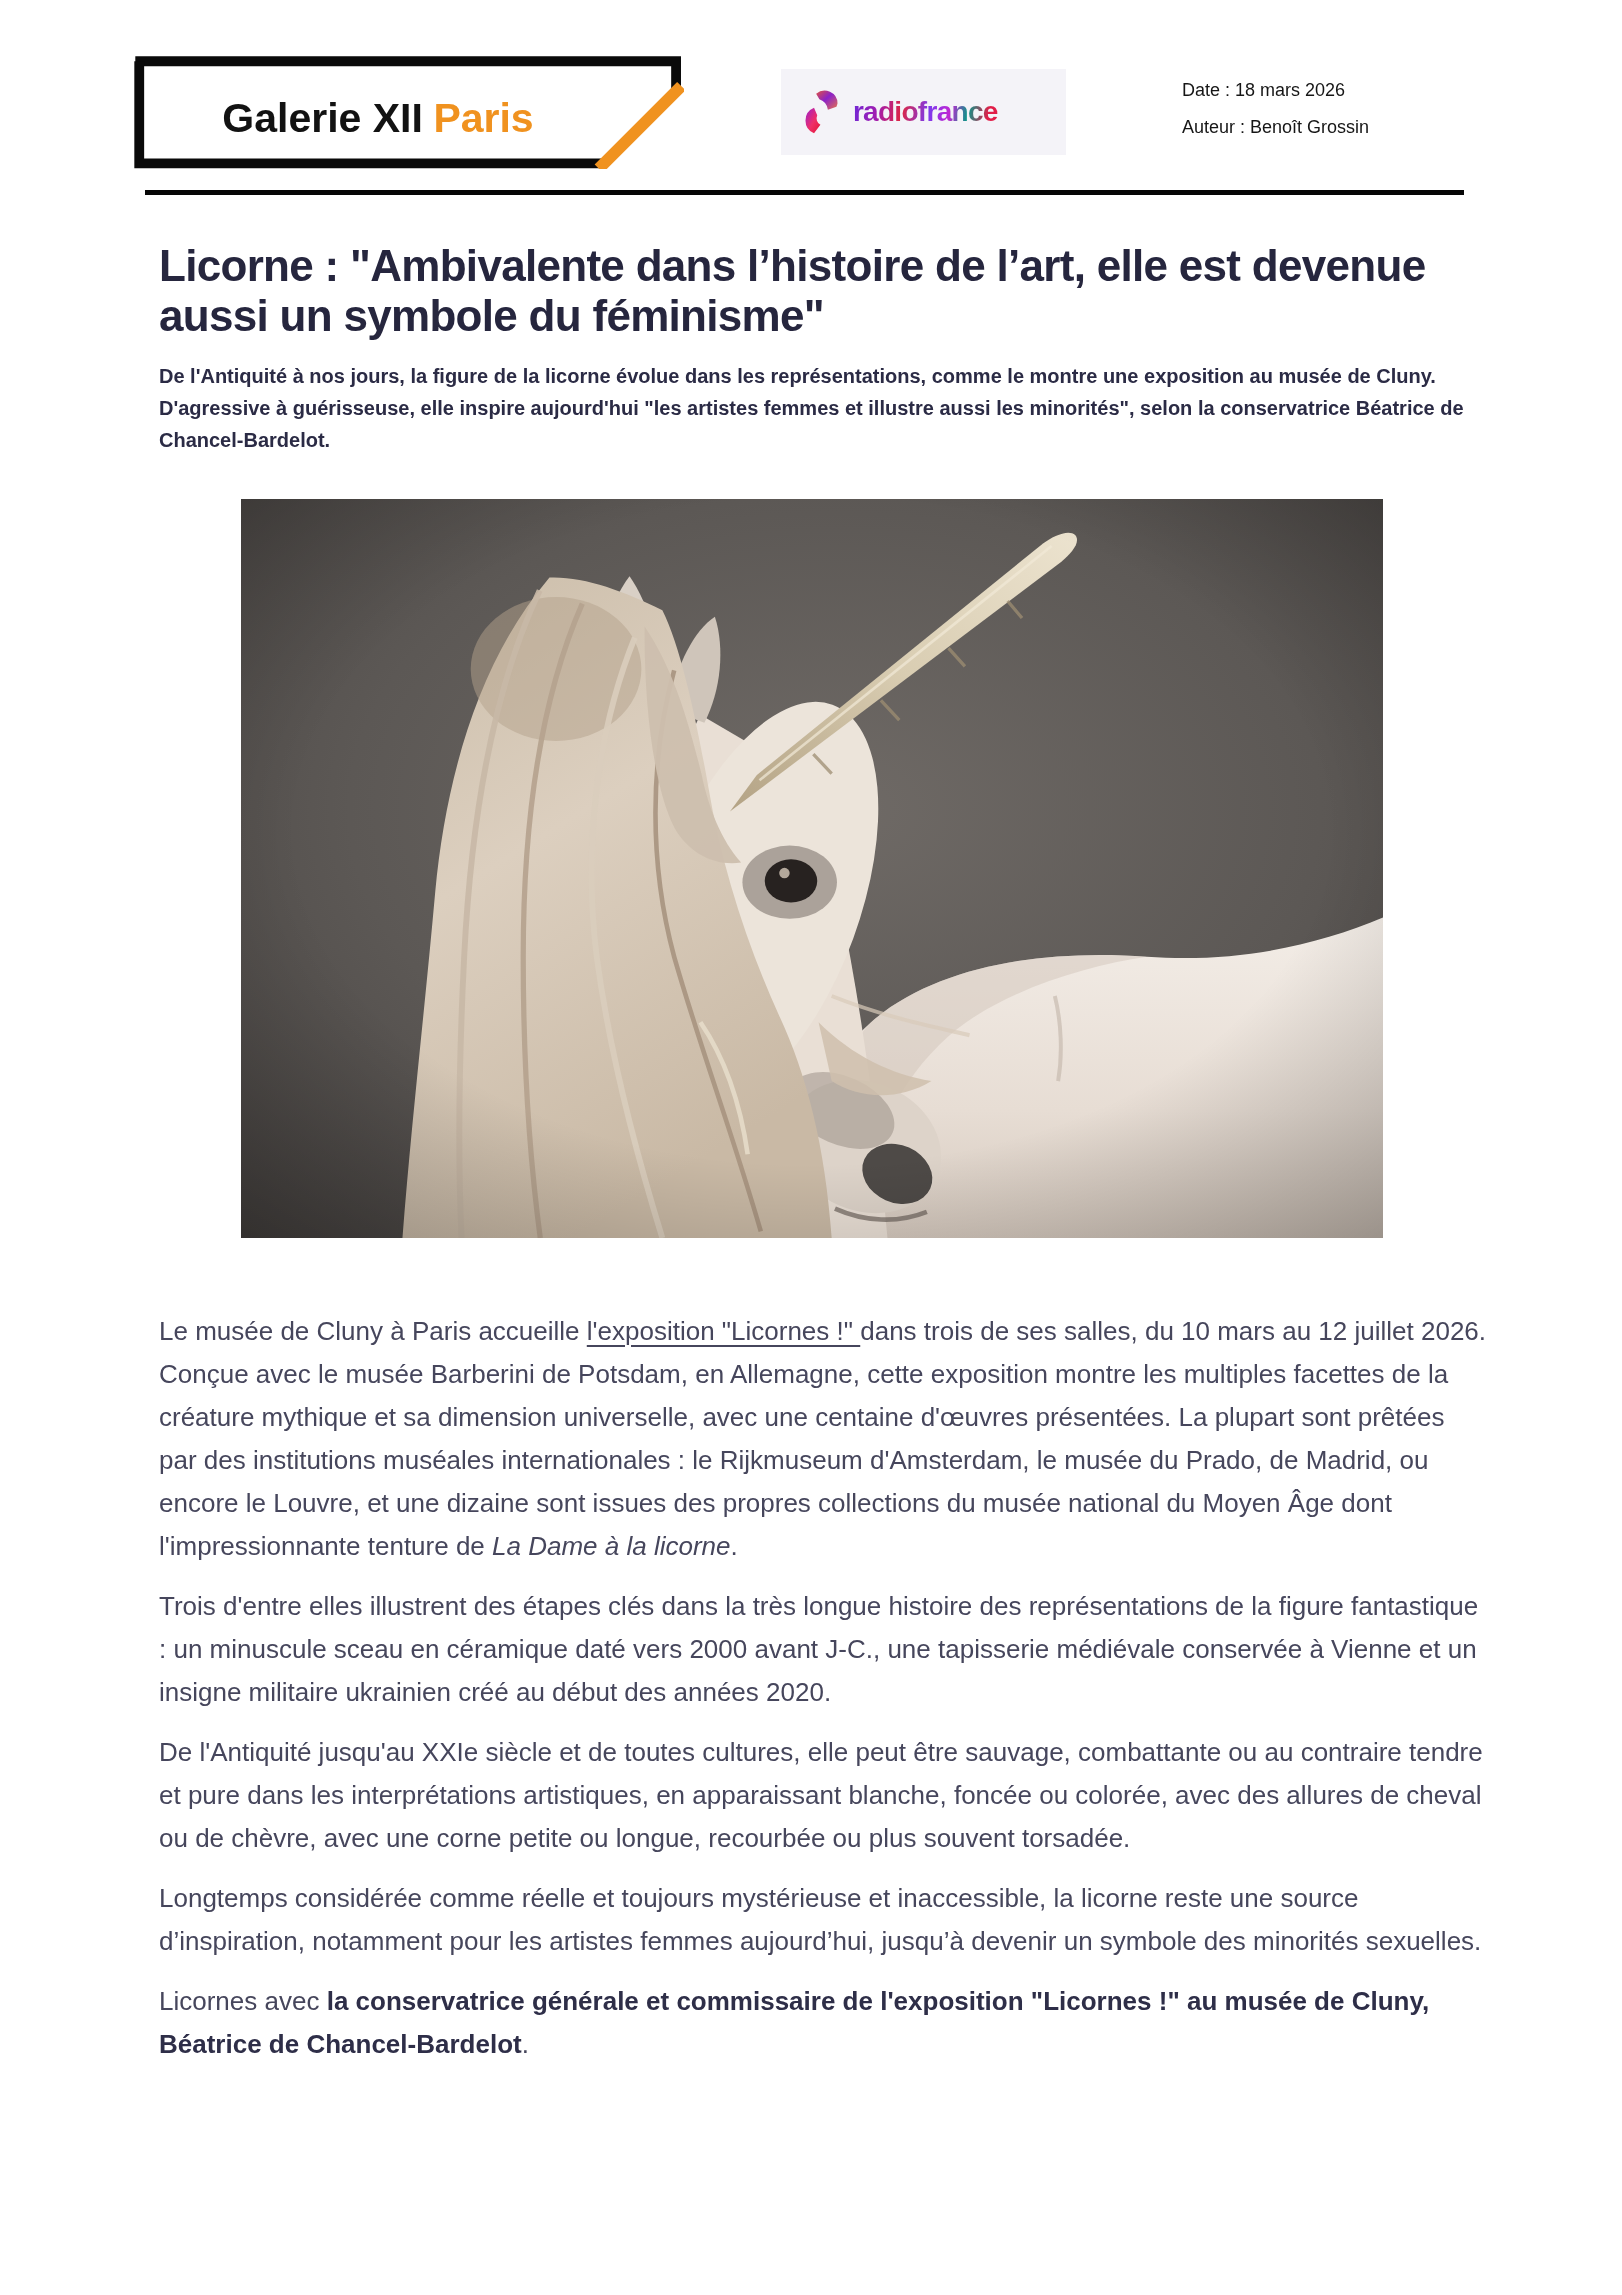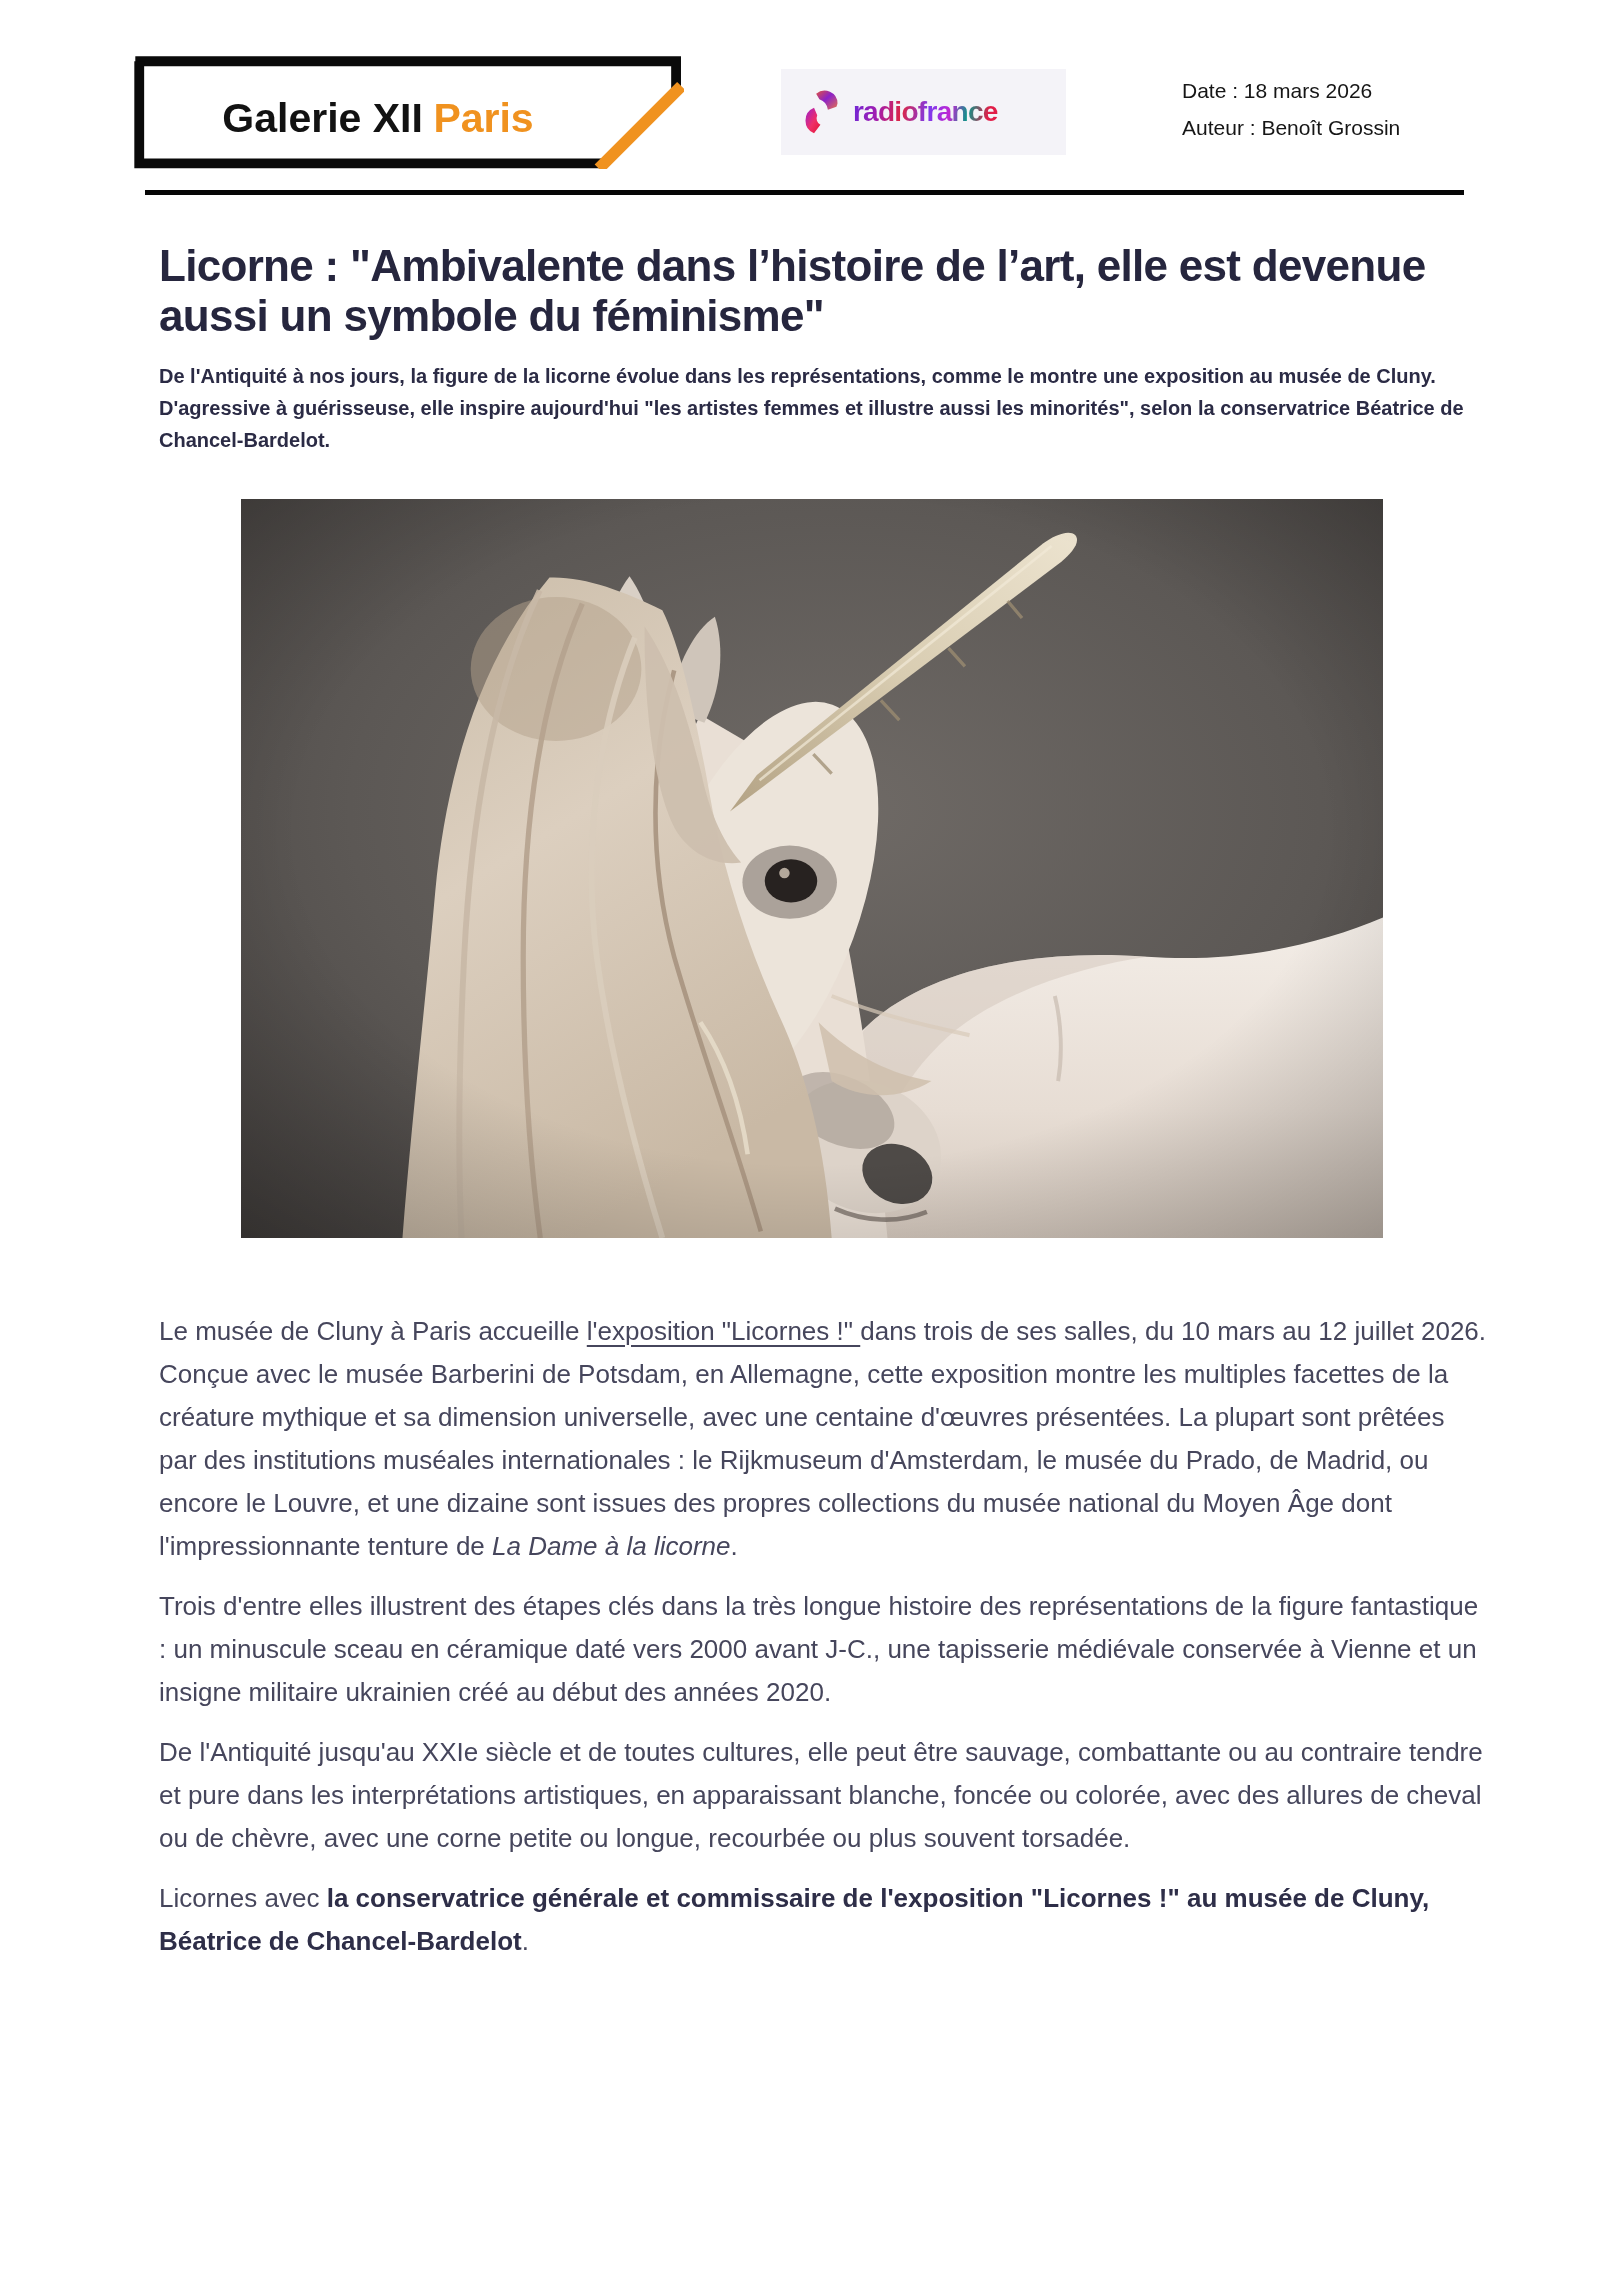--- a/index.html
+++ b/index.html
@@ -27,21 +27,21 @@
     background:#f4f3f8;display:flex;align-items:center;padding-left:17px;
     box-sizing:border-box;gap:7.9px;
   }
   .rf-word{
     font-size:28px;font-weight:bold;letter-spacing:-0.7px;
     background:linear-gradient(100deg,#6d28d9 0%,#a21caf 18%,#dc2645 34%,#7c3aed 52%,#c026d3 66%,#0d9488 78%,#e11d48 92%);
     -webkit-background-clip:text;background-clip:text;color:transparent;
   }
   .meta{
     position:absolute;left:1182px;top:72px;
-    font-size:21px;line-height:37px;color:#161616;
+    font-size:18px;line-height:37px;color:#161616;
   }
   .rule{
     position:absolute;left:145px;top:190px;width:1319px;height:0;
     border:none;border-top:5.9px solid #060606;margin:0;
   }
   
   main{position:absolute;left:159px;top:241px;width:1330px;}
   h1{
     margin:0 0 18.3px 0;font-size:44px;line-height:1.14;letter-spacing:-0.7px;
     color:#26263E;font-weight:bold;
@@ -190,19 +190,20 @@
 
         <rect x="0" y="0" width="1740" height="1130" fill="url(#vign)"></rect>
       </svg>
     </figure>
 
 
     <section class="body">
       <p><span class="seg seg-normal">Le musée de Cluny à Paris accueille </span><a class="seg seg-link">l'exposition "Licornes !" </a><span class="seg seg-normal"> dans trois de ses salles, du 10 mars au 12 juillet 2026. Conçue avec le musée Barberini de Potsdam, en Allemagne, cette exposition montre les multiples facettes de la créature mythique et sa dimension universelle, avec une centaine d'œuvres présentées. La plupart sont prêtées par des institutions muséales internationales : le Rijkmuseum d'Amsterdam, le musée du Prado, de Madrid, ou encore le Louvre, et une dizaine sont issues des propres collections du musée national du Moyen Âge dont l'impressionnante tenture de </span><span class="seg seg-italic">La Dame à la licorne</span><span class="seg seg-normal">.</span></p>
       <p><span class="seg seg-normal">Trois d'entre elles illustrent des étapes clés dans la très longue histoire des représentations de la figure fantastique : un minuscule sceau en céramique daté vers 2000 avant J-C., une tapisserie médiévale conservée à Vienne et un insigne militaire ukrainien créé au début des années 2020.</span></p>
       <p><span class="seg seg-normal">De l'Antiquité jusqu'au XXIe siècle et de toutes cultures, elle peut être sauvage, combattante ou au contraire tendre et pure dans les interprétations artistiques, en apparaissant blanche, foncée ou colorée, avec des allures de cheval ou de chèvre, avec une corne petite ou longue, recourbée ou plus souvent torsadée.</span></p>
+      <p><span class="seg seg-normal">Longtemps considérée comme réelle et toujours mystérieuse et inaccessible, la licorne reste une source d’inspiration, notamment pour les artistes femmes aujourd’hui, jusqu’à devenir un symbole des minorités sexuelles.</span></p>
       <p><span class="seg seg-normal">Licornes avec </span><span class="seg seg-bold">la conservatrice générale et commissaire de l'exposition "Licornes !" au musée de Cluny, Béatrice de Chancel-Bardelot</span><span class="seg seg-normal">.</span></p>
     </section>
 
   </main>
 
 </div>
 
 
 </body></html>

